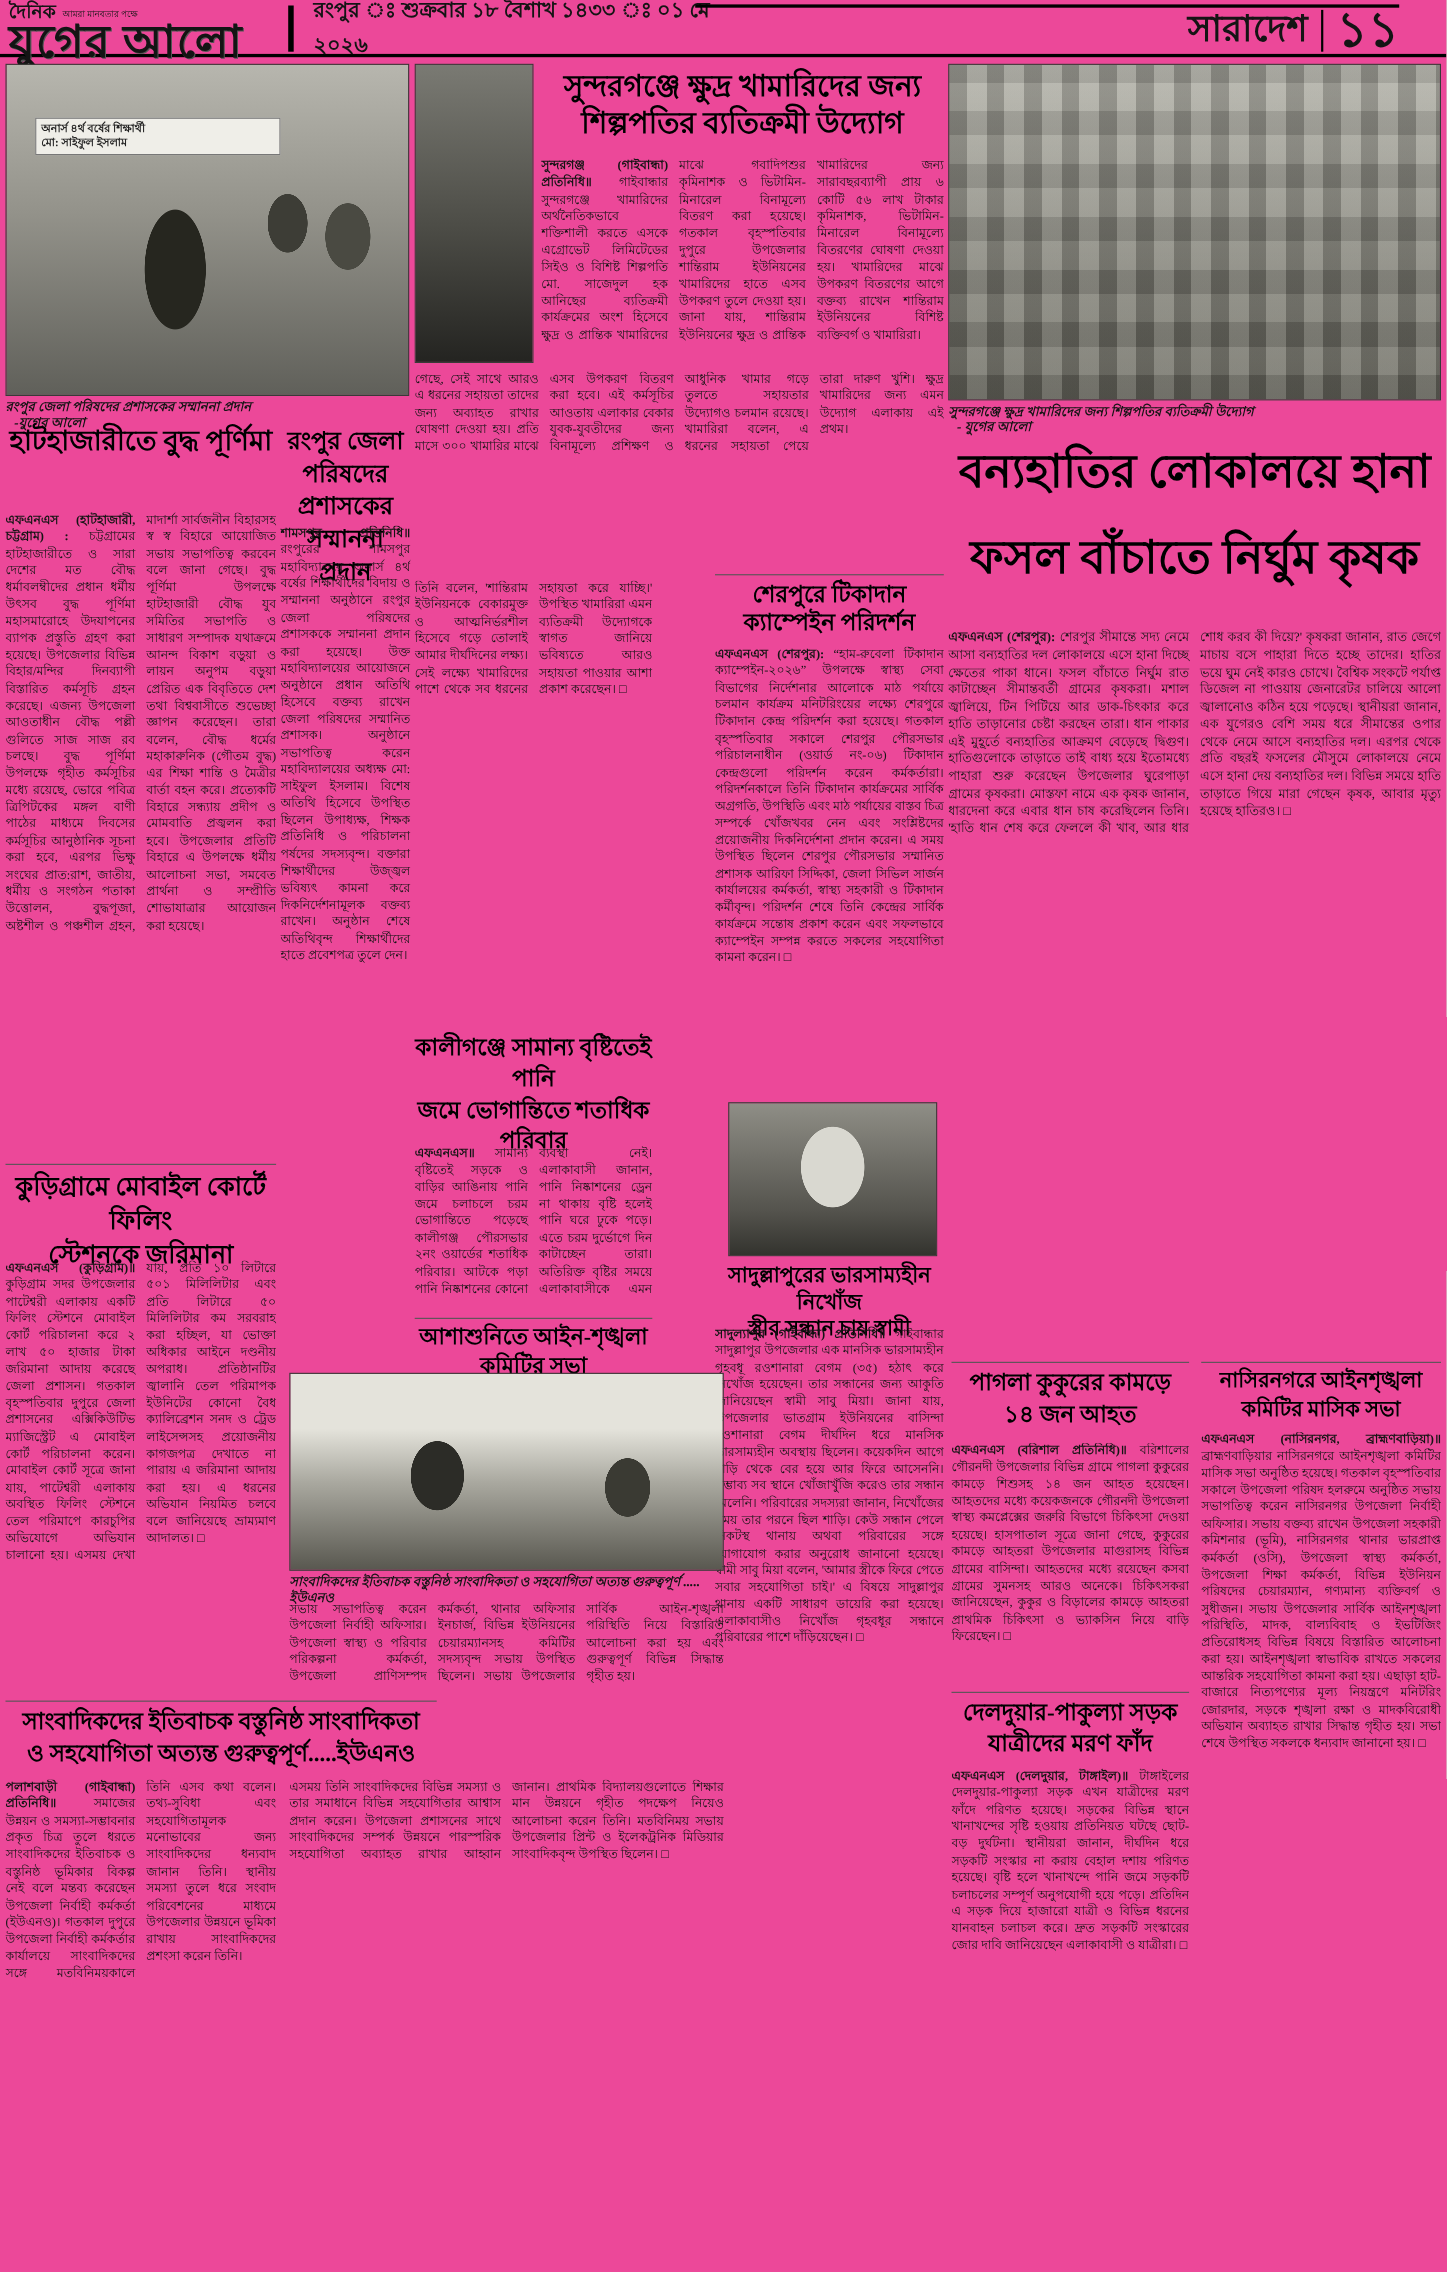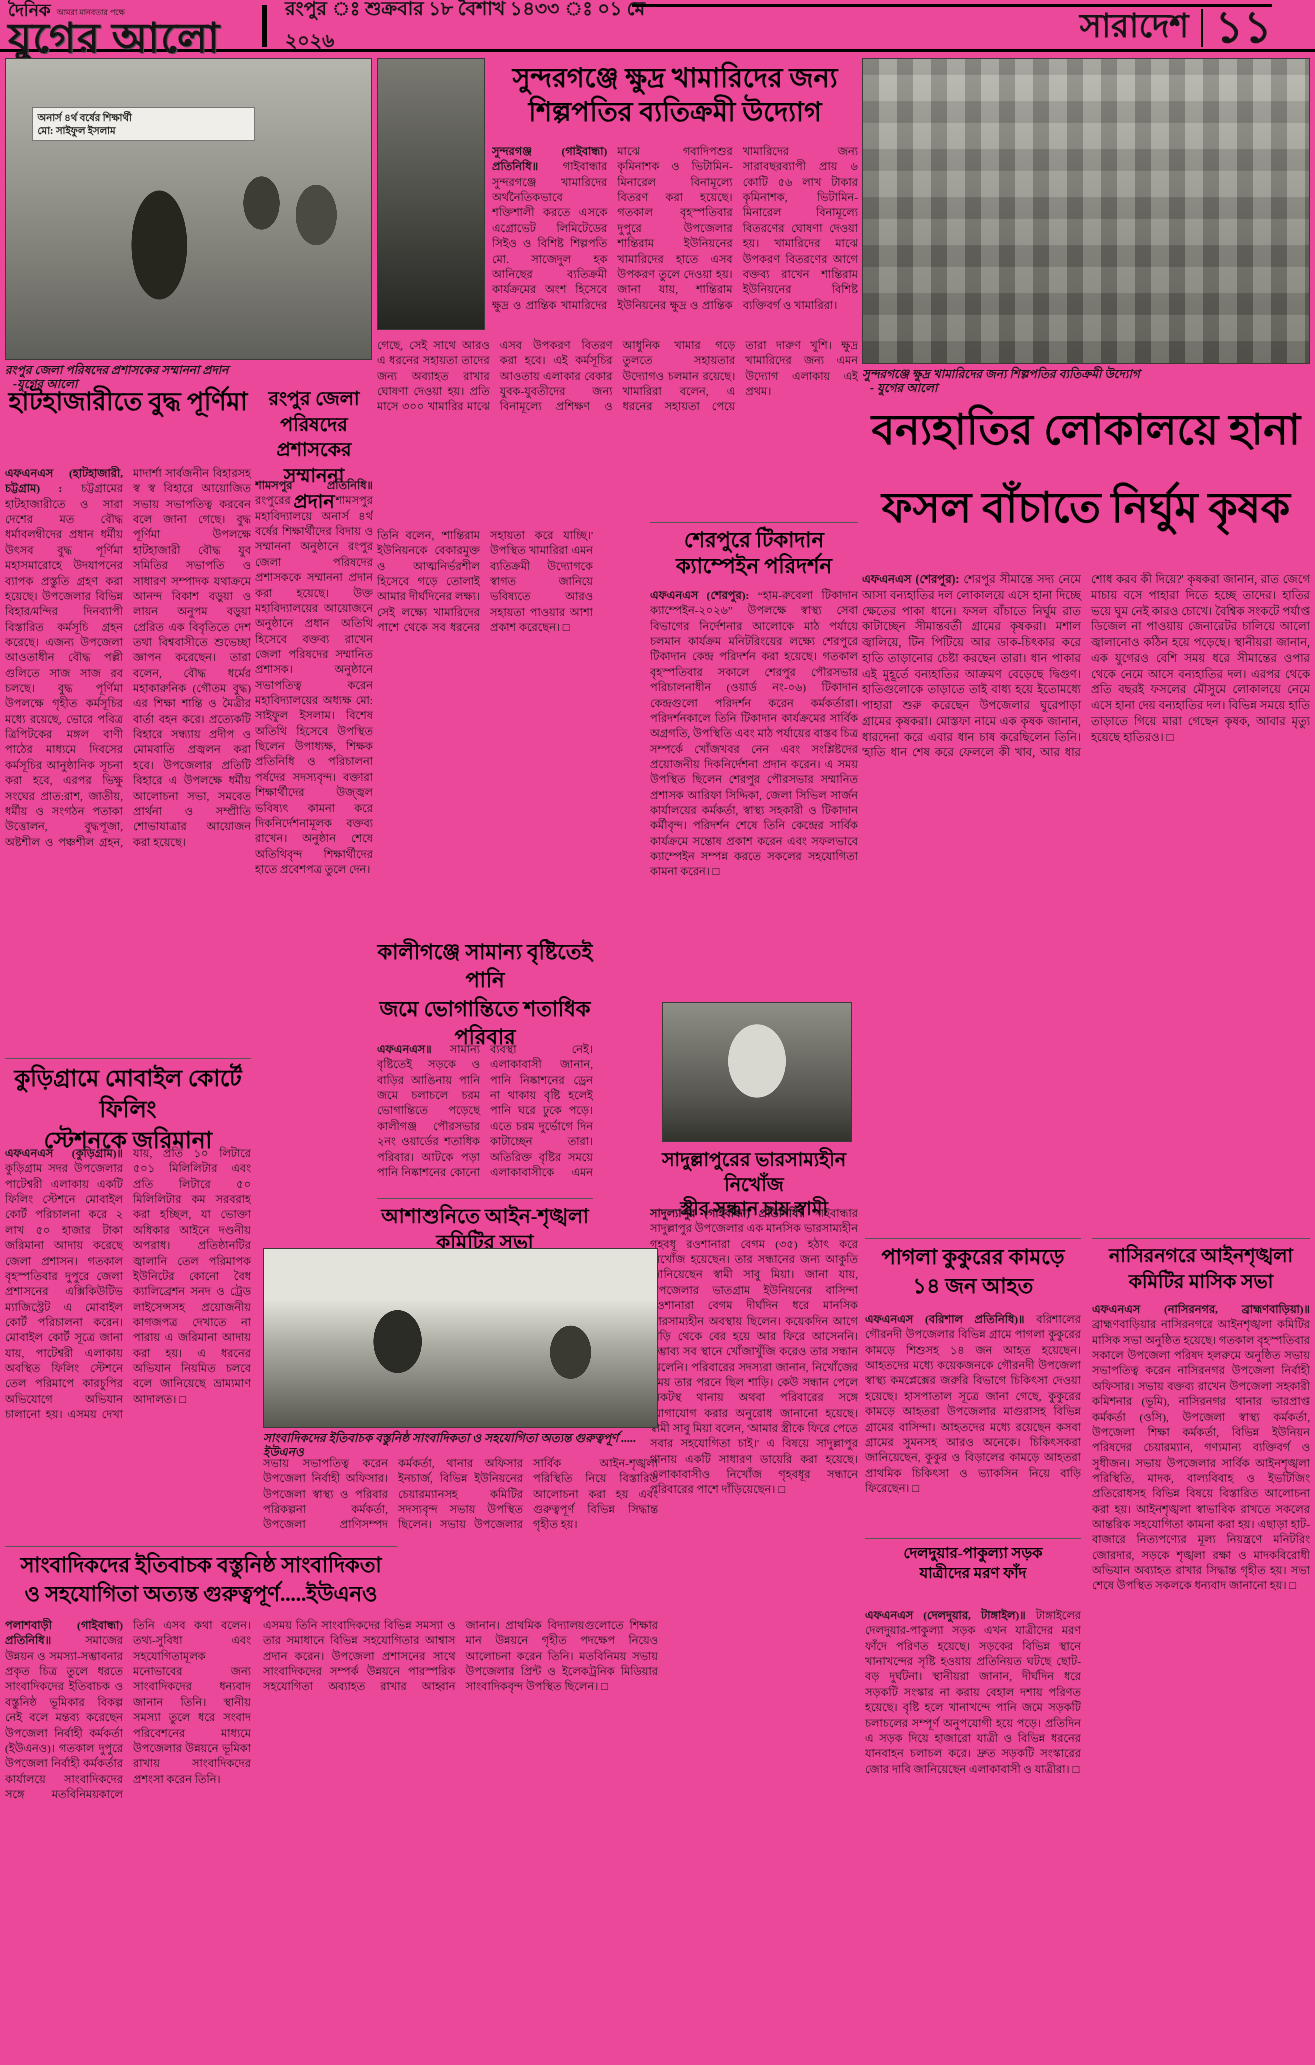--- a/index.html
+++ b/index.html
@@ -123,21 +123,21 @@
   </div>
 
   <div class="abs headline" style="left:5px;top:386px;width:246px;font-size:25px;line-height:1.3;">
     <span class="hl-line">হাটহাজারীতে বুদ্ধ পূর্ণিমা</span>
   </div>
   <div class="abs body-text cols-2" style="left:5px;top:466px;width:246px;height:586px;">
     <span class="byline">এফএনএস (হাটহাজারী, চট্টগ্রাম) :</span>
     <span>চট্টগ্রামের হাটহাজারীতে ও সারা দেশের মত বৌদ্ধ ধর্মাবলম্বীদের প্রধান ধর্মীয় উৎসব বুদ্ধ পূর্ণিমা মহাসমারোহে উদযাপনের ব্যাপক প্রস্তুতি গ্রহণ করা হয়েছে। উপজেলার বিভিন্ন বিহার/মন্দির দিনব্যাপী বিস্তারিত কর্মসূচি গ্রহন করেছে। এজন্য উপজেলা আওতাধীন বৌদ্ধ পল্লী গুলিতে সাজ সাজ রব চলছে। বুদ্ধ পূর্ণিমা উপলক্ষে গৃহীত কর্মসূচির মধ্যে রয়েছে, ভোরে পবিত্র ত্রিপিটকের মঙ্গল বাণী পাঠের মাধ্যমে দিবসের কর্মসূচির আনুষ্ঠানিক সূচনা করা হবে, এরপর ভিক্ষু সংঘের প্রাত:রাশ, জাতীয়, ধর্মীয় ও সংগঠন পতাকা উত্তোলন, বুদ্ধপূজা, অষ্টশীল ও পঞ্চশীল গ্রহন, মাদার্শা সার্বজনীন বিহারসহ স্ব স্ব বিহারে আয়োজিত সভায় সভাপতিত্ব করবেন বলে জানা গেছে। বুদ্ধ পূর্ণিমা উপলক্ষে হাটহাজারী বৌদ্ধ যুব সমিতির সভাপতি ও সাধারণ সম্পাদক যথাক্রমে আনন্দ বিকাশ বড়ুয়া ও লায়ন অনুপম বড়ুয়া প্রেরিত এক বিবৃতিতে দেশ তথা বিশ্ববাসীতে শুভেচ্ছা জ্ঞাপন করেছেন। তারা বলেন, বৌদ্ধ ধর্মের মহাকারুনিক (গৌতম বুদ্ধ) এর শিক্ষা শান্তি ও মৈত্রীর বার্তা বহন করে। প্রত্যেকটি বিহারে সন্ধ্যায় প্রদীপ ও মোমবাতি প্রজ্বলন করা হবে। উপজেলার প্রতিটি বিহারে এ উপলক্ষে ধর্মীয় আলোচনা সভা, সমবেত প্রার্থনা ও সম্প্রীতি শোভাযাত্রার আয়োজন করা হয়েছে।</span>
   </div>
 
-  <div class="abs headline" style="left:255px;top:386px;width:118px;font-size:19px;line-height:1.35;">
+  <div class="abs headline" style="left:255px;top:386px;width:118px;font-size:22px;line-height:1.35;">
     <span class="hl-line">রংপুর জেলা পরিষদের</span>
     <span class="hl-line">প্রশাসকের সম্মাননা</span>
     <span class="hl-line">প্রদান</span>
   </div>
   <div class="abs body-text" style="left:255px;top:478px;width:118px;height:762px;">
     <span class="byline">শামসপুর প্রতিনিধি॥</span>
     <span>রংপুরের শামসপুর মহাবিদ্যালয়ে অনার্স ৪র্থ বর্ষের শিক্ষার্থীদের বিদায় ও সম্মাননা অনুষ্ঠানে রংপুর জেলা পরিষদের প্রশাসককে সম্মাননা প্রদান করা হয়েছে। উক্ত মহাবিদ্যালয়ের আয়োজনে অনুষ্ঠানে প্রধান অতিথি হিসেবে বক্তব্য রাখেন জেলা পরিষদের সম্মানিত প্রশাসক। অনুষ্ঠানে সভাপতিত্ব করেন মহাবিদ্যালয়ের অধ্যক্ষ মো: সাইফুল ইসলাম। বিশেষ অতিথি হিসেবে উপস্থিত ছিলেন উপাধ্যক্ষ, শিক্ষক প্রতিনিধি ও পরিচালনা পর্ষদের সদস্যবৃন্দ। বক্তারা শিক্ষার্থীদের উজ্জ্বল ভবিষ্যৎ কামনা করে দিকনির্দেশনামূলক বক্তব্য রাখেন। অনুষ্ঠান শেষে অতিথিবৃন্দ শিক্ষার্থীদের হাতে প্রবেশপত্র তুলে দেন।</span>
   </div>
 
   <div class="abs headline toprule" style="left:650px;top:522px;width:208px;font-size:21px;line-height:1.25;">
@@ -180,21 +180,21 @@
 
   <div class="abs headline toprule" style="left:865px;top:1238px;width:216px;font-size:21px;line-height:1.4;">
     <span class="hl-line">পাগলা কুকুরের কামড়ে</span>
     <span class="hl-line">১৪ জন আহত</span>
   </div>
   <div class="abs body-text" style="left:865px;top:1312px;width:216px;height:218px;">
     <span class="byline">এফএনএস (বরিশাল প্রতিনিধি)॥</span>
     <span>বরিশালের গৌরনদী উপজেলার বিভিন্ন গ্রামে পাগলা কুকুরের কামড়ে শিশুসহ ১৪ জন আহত হয়েছেন। আহতদের মধ্যে কয়েকজনকে গৌরনদী উপজেলা স্বাস্থ্য কমপ্লেক্সের জরুরি বিভাগে চিকিৎসা দেওয়া হয়েছে। হাসপাতাল সূত্রে জানা গেছে, কুকুরের কামড়ে আহতরা উপজেলার মাগুরাসহ বিভিন্ন গ্রামের বাসিন্দা। আহতদের মধ্যে রয়েছেন কসবা গ্রামের সুমনসহ আরও অনেকে। চিকিৎসকরা জানিয়েছেন, কুকুর ও বিড়ালের কামড়ে আহতরা প্রাথমিক চিকিৎসা ও ভ্যাকসিন নিয়ে বাড়ি ফিরেছেন। □</span>
   </div>
 
-  <div class="abs headline toprule" style="left:865px;top:1538px;width:216px;font-size:15px;line-height:1.35;">
+  <div class="abs headline toprule" style="left:865px;top:1538px;width:216px;font-size:21px;line-height:1.35;">
     <span class="hl-line">দেলদুয়ার-পাকুল্যা সড়ক</span>
     <span class="hl-line">যাত্রীদের মরণ ফাঁদ</span>
   </div>
   <div class="abs body-text" style="left:865px;top:1608px;width:216px;height:442px;">
     <span class="byline">এফএনএস (দেলদুয়ার, টাঙ্গাইল)॥</span>
     <span>টাঙ্গাইলের দেলদুয়ার-পাকুল্যা সড়ক এখন যাত্রীদের মরণ ফাঁদে পরিণত হয়েছে। সড়কের বিভিন্ন স্থানে খানাখন্দের সৃষ্টি হওয়ায় প্রতিনিয়ত ঘটছে ছোট-বড় দুর্ঘটনা। স্থানীয়রা জানান, দীর্ঘদিন ধরে সড়কটি সংস্কার না করায় বেহাল দশায় পরিণত হয়েছে। বৃষ্টি হলে খানাখন্দে পানি জমে সড়কটি চলাচলের সম্পূর্ণ অনুপযোগী হয়ে পড়ে। প্রতিদিন এ সড়ক দিয়ে হাজারো যাত্রী ও বিভিন্ন ধরনের যানবাহন চলাচল করে। দ্রুত সড়কটি সংস্কারের জোর দাবি জানিয়েছেন এলাকাবাসী ও যাত্রীরা। □</span>
   </div>
 
   <div class="abs headline toprule" style="left:1092px;top:1238px;width:218px;font-size:19px;line-height:1.35;">
     <span class="hl-line">নাসিরনগরে আইনশৃঙ্খলা</span>

